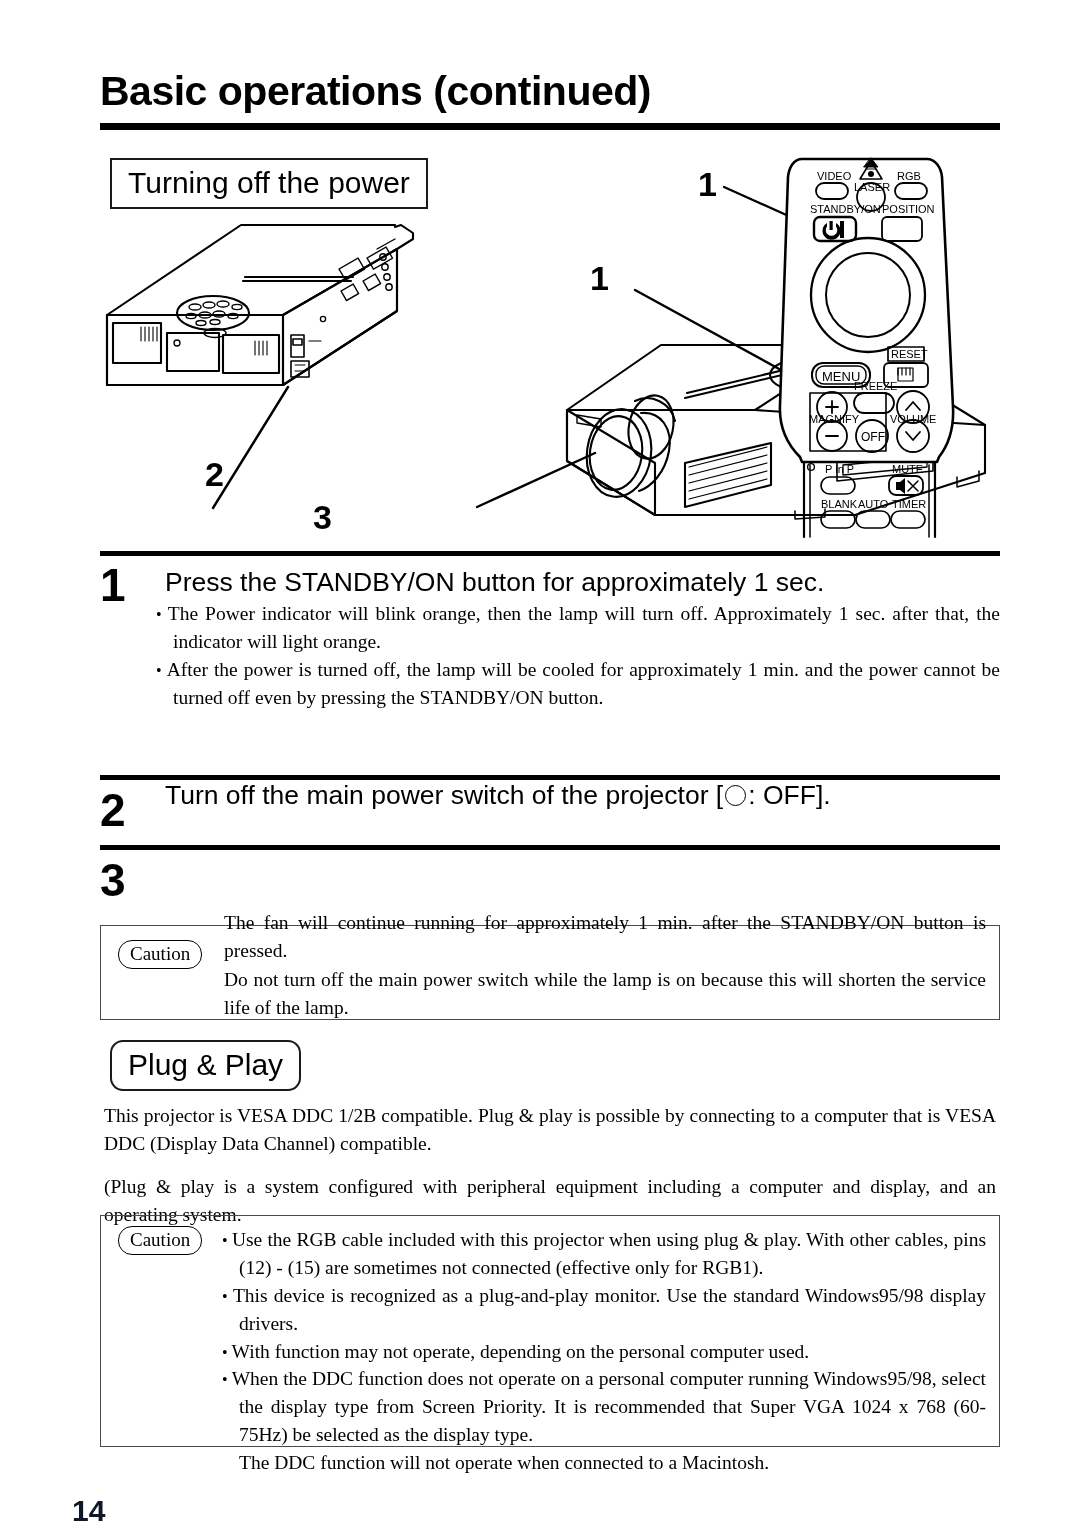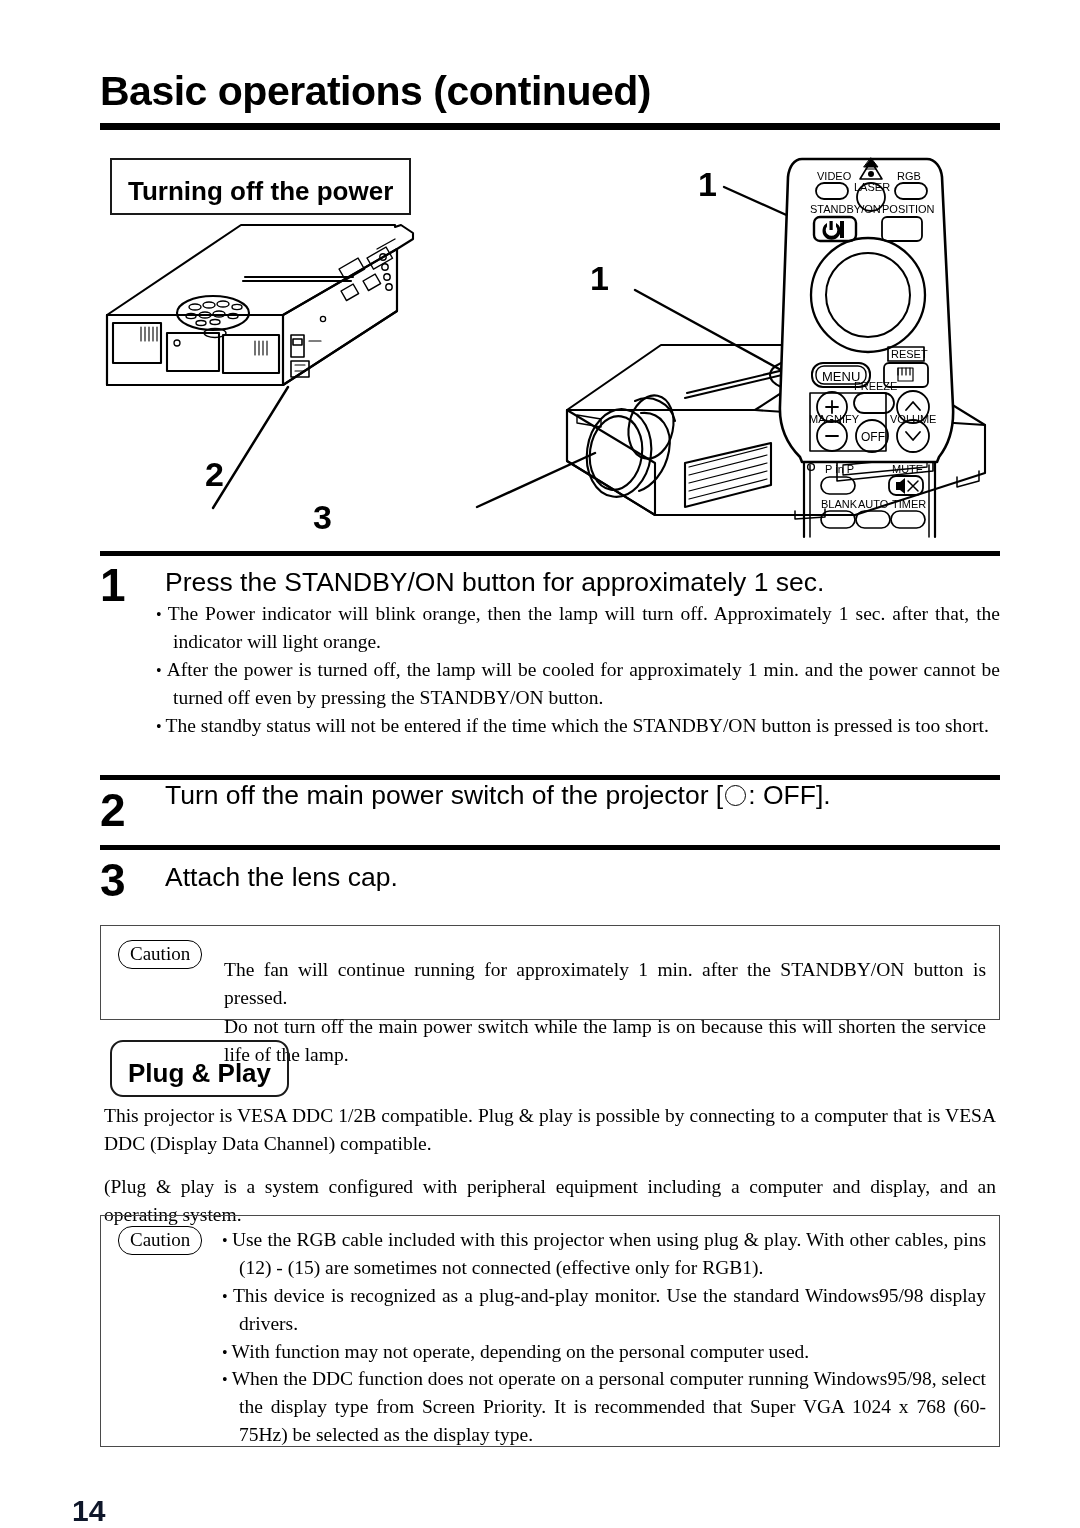--- a/index.html
+++ b/index.html
@@ -41,23 +41,23 @@
     width: 900px;
     height: 7px;
     background: #000;
   }
 
   
   .section-box {
     position: absolute;
     border: 2px solid #1a1a1a;
     font-family: "Liberation Sans", sans-serif;
-    font-weight: bold;
-    font-size: 26px;
-    padding: 18px 16px 9px 16px;
+    font-weight: normal;
+    font-size: 30px;
+    padding: 8px 16px 9px 16px;
     white-space: nowrap;
     line-height: 1.0;
   }
   #sec-turning-off { left: 110px; top: 158px; }
   #sec-plug-play   { left: 110px; top: 1040px; border-radius: 13px; }
 
   
   .illus {
     position: absolute;
     left: 95px;
@@ -405,51 +405,50 @@
     </svg>
     <div class="callout-num" style="position:absolute; left:8px; top:12px;">1</div>
   </div>
 
   <div class="step-rule" style="top:551px;"></div>
   <div class="step-num" style="left:100px; top:562px;">1</div>
   <div class="step-head" style="left:165px; top:569px;">Press the STANDBY/ON button for approximately 1 sec.</div>
   <div class="bullets" style="left:156px; top:600px; width:844px;">
     <p>The Power indicator will blink orange, then the lamp will turn off. Approximately 1 sec. after that, the indicator will light orange.</p>
     <p>After the power is turned off, the lamp will be cooled for approximately 1 min. and the power cannot be turned off even by pressing the STANDBY/ON button.</p>
-    <p>The standby status will not be entered if the time which the STANDBY/ON button is pressed is too short.</p>
   </div>
 
   <div class="step-rule" style="top:775px;"></div>
   <div class="step-num" style="left:100px; top:787px;">2</div>
   <div class="step-head" style="left:165px; top:782px;text-align:center;">
     <span>Turn off the main power switch of the projector [</span><span class="circle-glyph"></span><span>: OFF].</span>
   </div>
 
   <div class="step-rule" style="top:845px;"></div>
   <div class="step-num" style="left:100px; top:857px;">3</div>
-  <div class="step-head" style="left:165px; top:864px;">Attach the lens cap.</div>
 
   <div class="caution-box" style="left:100px; top:925px; width:900px; height:95px;"></div>
   <div class="caution-tag" style="left:118px; top:940px;">Caution</div>
-  <div class="caution-body" style="left:224px; top:956px; width:762px;">
+  <div class="caution-body" style="left:224px; top:909px; width:762px;">
     <p>The fan will continue running for approximately 1 min. after the STANDBY/ON button is pressed.</p>
     <p>Do not turn off the main power switch while the lamp is on because this will shorten the service life of the lamp.</p>
   </div>
 
   <div class="section-box" id="sec-plug-play">Plug &amp; Play</div>
 
   <div class="pp-text" style="left:100px; top:1098px; width:900px;">
     <p>This projector is VESA DDC 1/2B compatible. Plug &amp; play is possible by connecting to a computer that is VESA DDC (Display Data Channel) compatible.</p>
     <p style="margin-top:14px;">(Plug &amp; play is a system configured with peripheral equipment including a computer and display, and an operating system.</p>
   </div>
 
   <div class="caution-box" style="left:100px; top:1215px; width:900px; height:232px;"></div>
   <div class="caution-tag" style="left:118px; top:1226px;">Caution</div>
   <div class="bullets" style="left:222px; top:1226px; width:764px;">
     <p>Use the RGB cable included with this projector when using plug &amp; play. With other cables, pins (12) - (15) are sometimes not connected (effective only for RGB1).</p>
     <p>This device is recognized as a plug-and-play monitor. Use the standard Windows95/98 display drivers.</p>
     <p>With function may not operate, depending on the personal computer used.</p>
     <p>When the DDC function does not operate on a personal computer running Windows95/98, select the display type from Screen Priority. It is recommended that Super VGA 1024 x 768 (60-75Hz)  be selected as the display type.</p>
+    <p class="nob">The DDC function will not operate when connected to a Macintosh.</p>
   </div>
 
   <div class="page-number">14</div>
 
 </div>
 
 </body></html>

